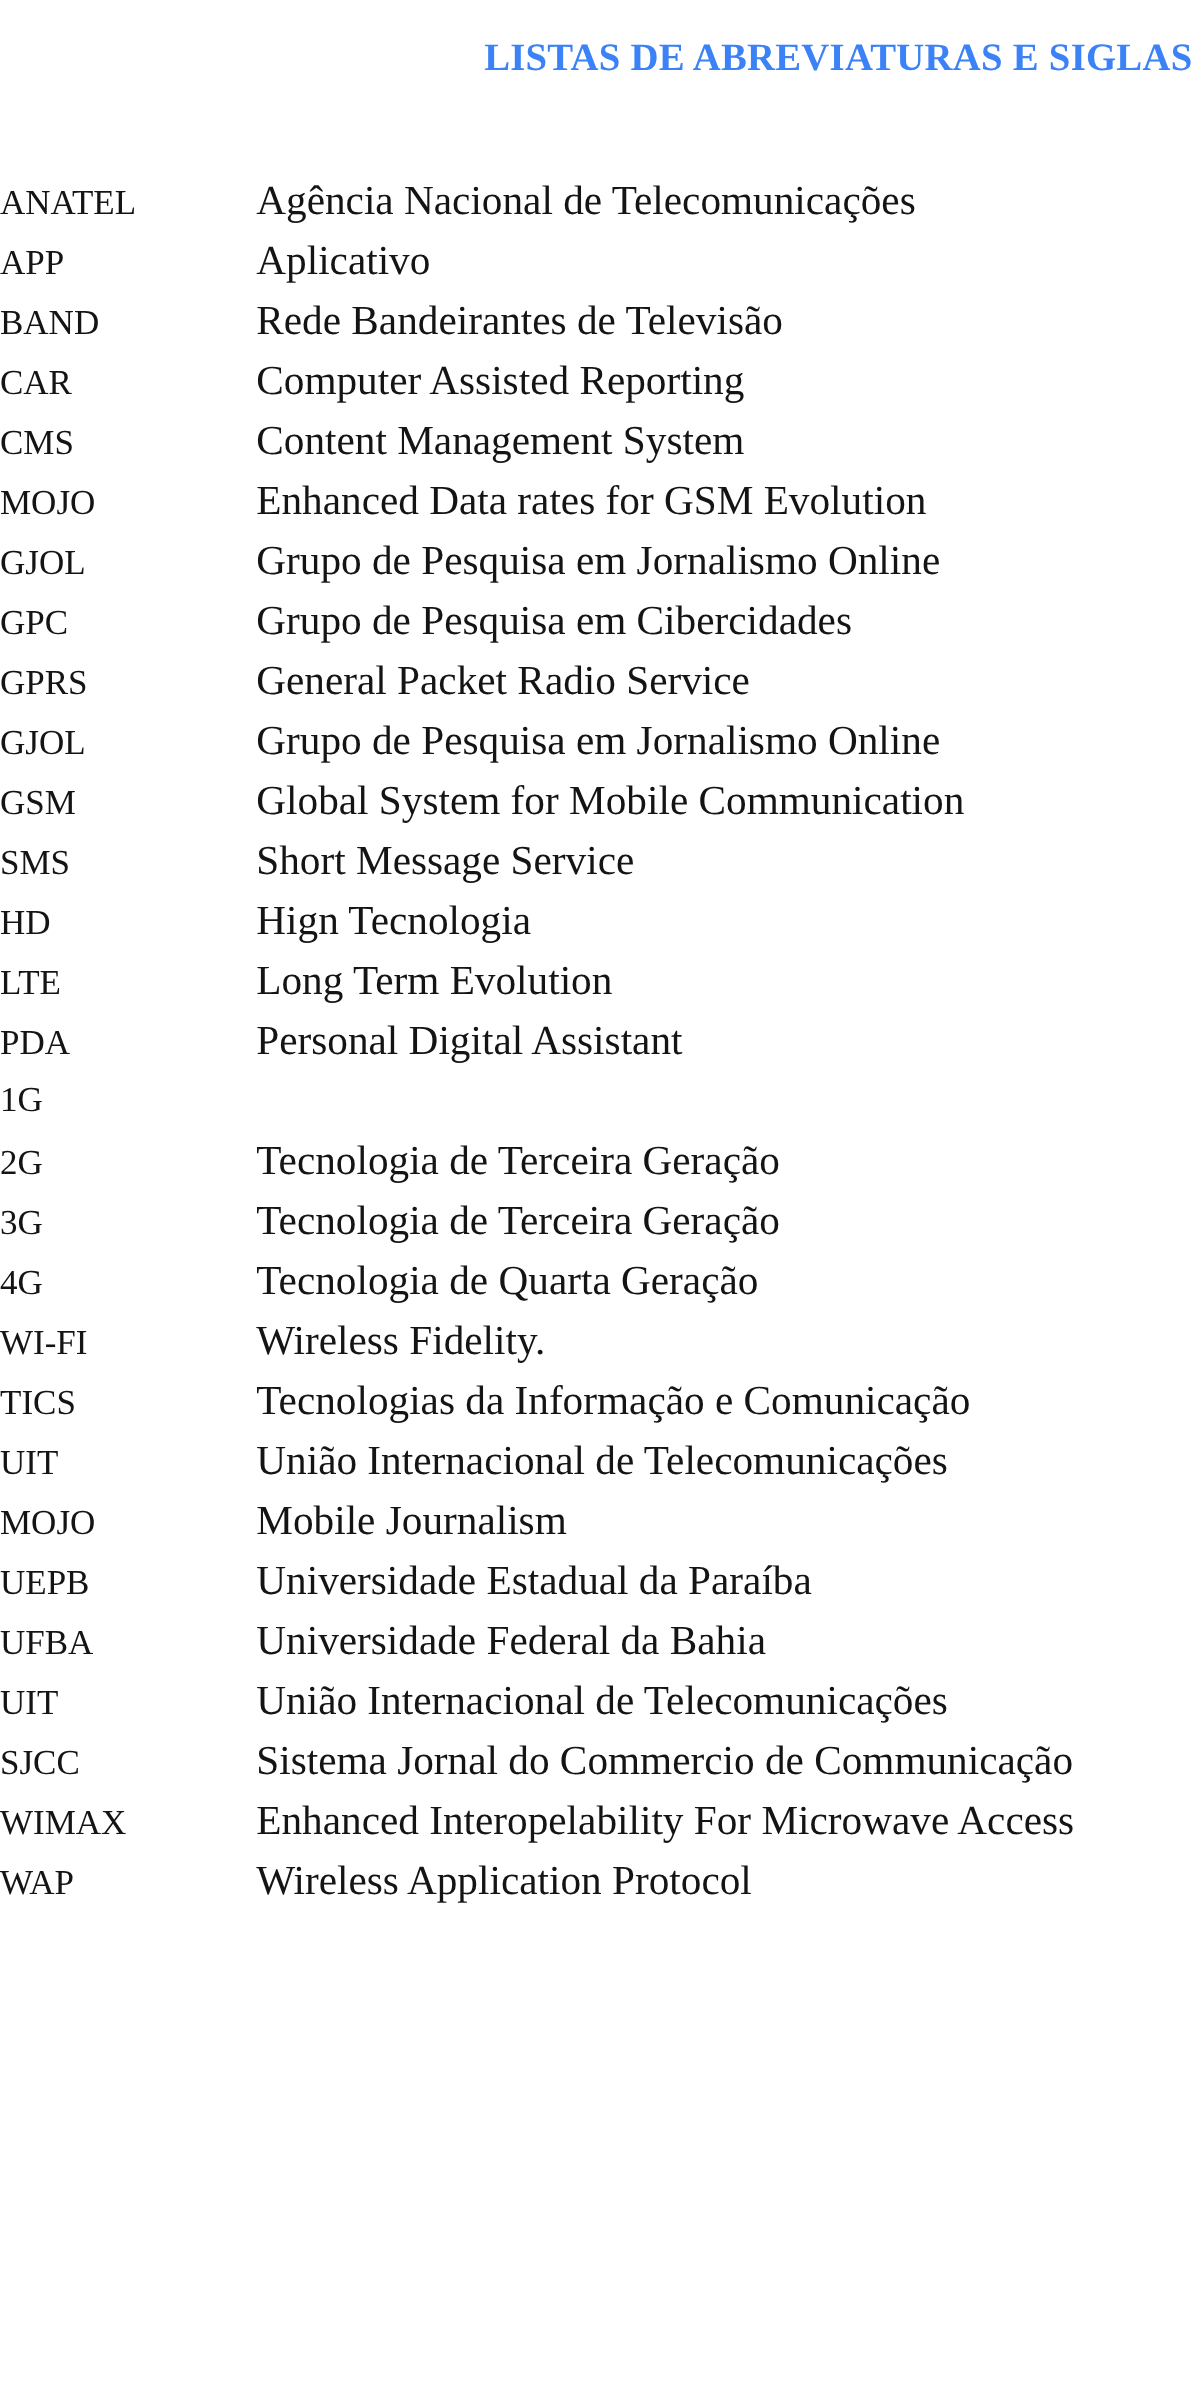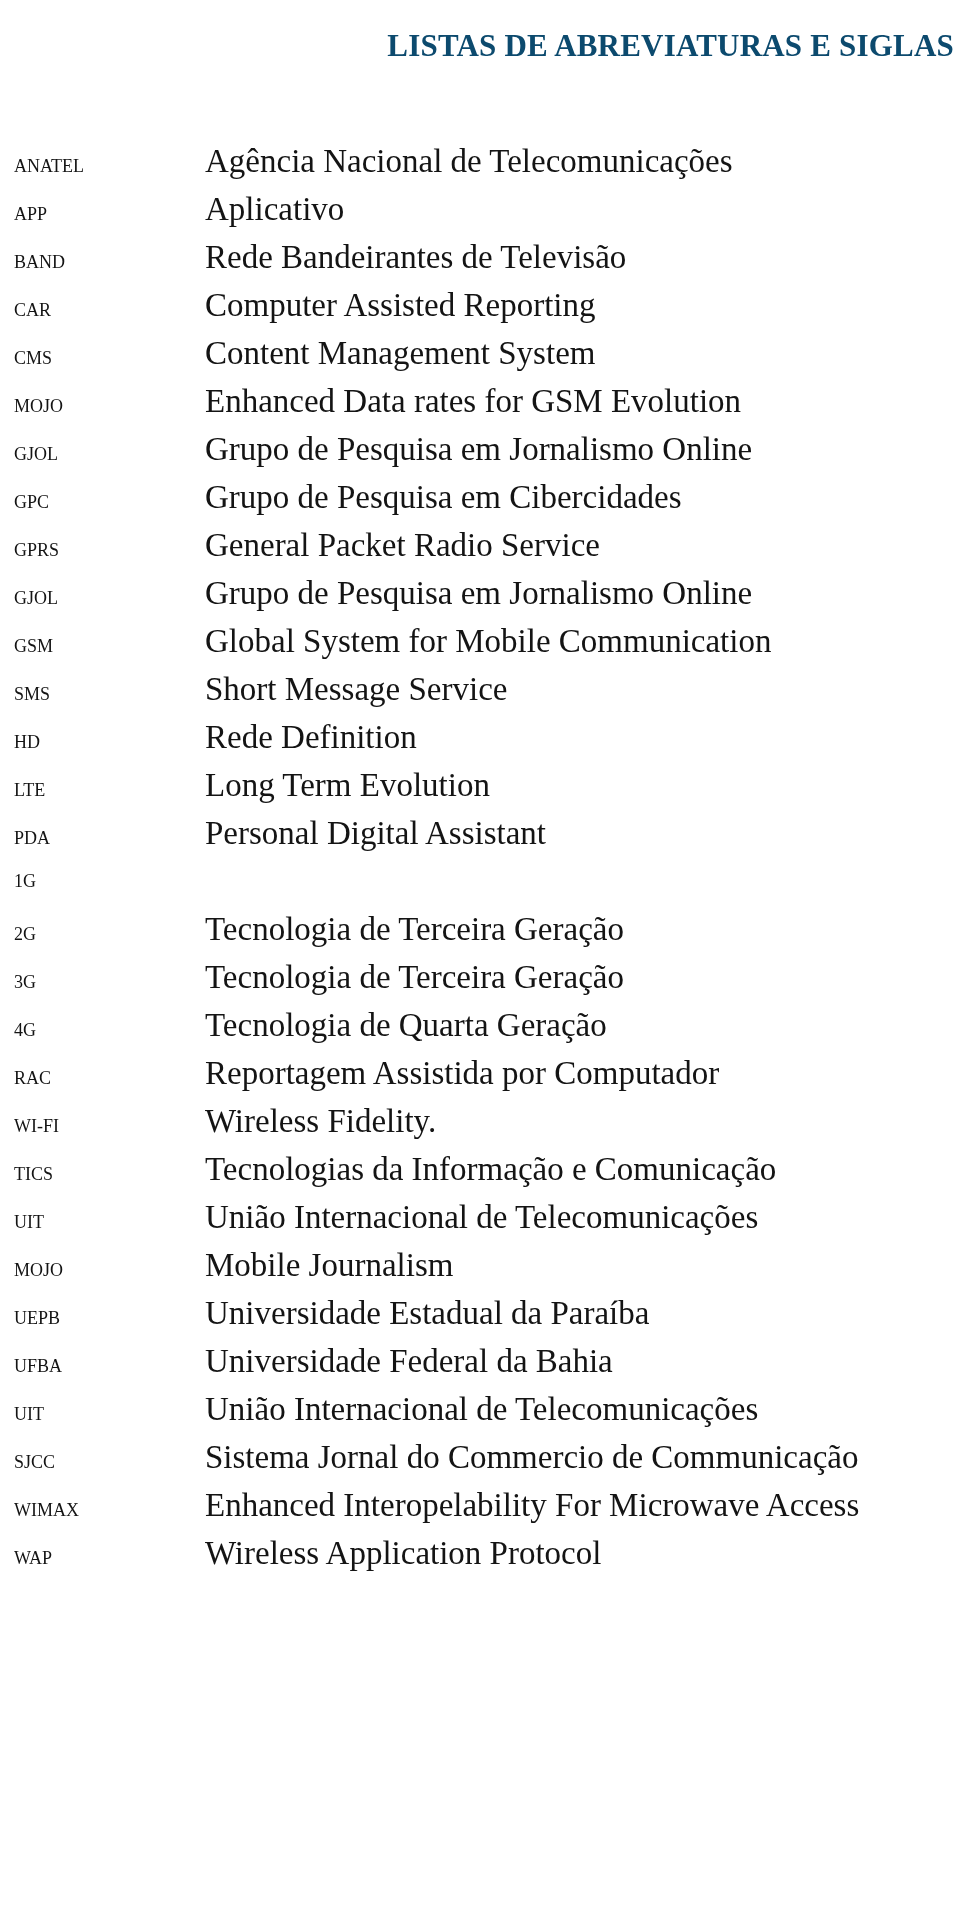--- a/index.html
+++ b/index.html
@@ -32,21 +32,21 @@
     left: 0;
     width: 958px;
     text-align: right;
     padding-right: 4px;
     box-sizing: border-box;
     font-size: 31px;
     font-weight: bold;
     letter-spacing: 0.2px;
     line-height: 1.25;
     white-space: nowrap;
-    color: #0c4a6e;
+    color: #3b82f6;
   }
 
   
   .abbrev-list {
     position: absolute;
     top: 137px;
     left: 0;
     width: 960px;
   }
 
@@ -54,23 +54,23 @@
     display: flex;
     align-items: baseline;
     height: 48px;
     line-height: 48px;
     white-space: nowrap;
   }
 
   .abbrev-term {
     flex: 0 0 205px;
     width: 205px;
-    padding-left: 14px;
+    padding-left: 0;
     box-sizing: border-box;
-    font-size: 18px;
+    font-size: 28px;
     line-height: 48px;
   }
 
   .abbrev-def {
     flex: 1 1 auto;
     font-size: 33px;
     line-height: 48px;
   }
 </style>
 </head>
@@ -124,21 +124,21 @@
       <div class="abbrev-row">
         <span class="abbrev-term">GSM</span>
         <span class="abbrev-def">Global System for Mobile Communication</span>
       </div>
       <div class="abbrev-row">
         <span class="abbrev-term">SMS</span>
         <span class="abbrev-def">Short Message Service</span>
       </div>
       <div class="abbrev-row">
         <span class="abbrev-term">HD</span>
-        <span class="abbrev-def">Rede Definition</span>
+        <span class="abbrev-def">Hign Tecnologia</span>
       </div>
       <div class="abbrev-row">
         <span class="abbrev-term">LTE</span>
         <span class="abbrev-def">Long Term Evolution</span>
       </div>
       <div class="abbrev-row">
         <span class="abbrev-term">PDA</span>
         <span class="abbrev-def">Personal Digital Assistant</span>
       </div>
       <div class="abbrev-row">
@@ -150,24 +150,20 @@
       </div>
       <div class="abbrev-row">
         <span class="abbrev-term">3G</span>
         <span class="abbrev-def">Tecnologia de Terceira Geração</span>
       </div>
       <div class="abbrev-row">
         <span class="abbrev-term">4G</span>
         <span class="abbrev-def">Tecnologia de Quarta Geração</span>
       </div>
       <div class="abbrev-row">
-        <span class="abbrev-term">RAC</span>
-        <span class="abbrev-def">Reportagem Assistida por Computador</span>
-      </div>
-      <div class="abbrev-row">
         <span class="abbrev-term">WI-FI</span>
         <span class="abbrev-def">Wireless Fidelity.</span>
       </div>
       <div class="abbrev-row">
         <span class="abbrev-term">TICS</span>
         <span class="abbrev-def">Tecnologias da Informação e Comunicação</span>
       </div>
       <div class="abbrev-row">
         <span class="abbrev-term">UIT</span>
         <span class="abbrev-def">União Internacional de Telecomunicações</span>

